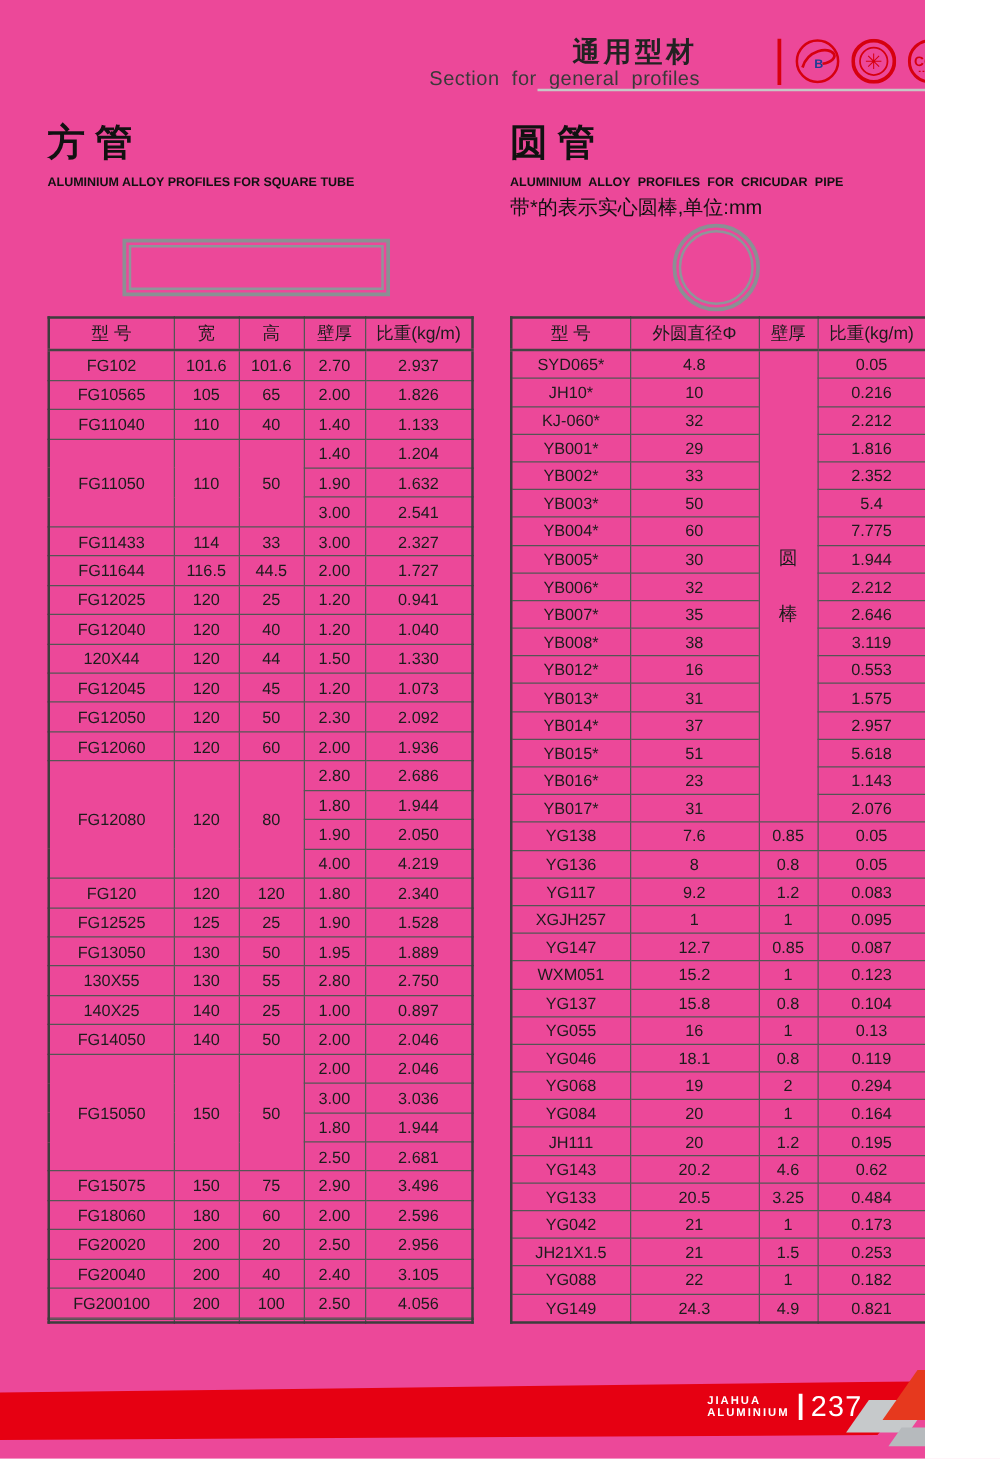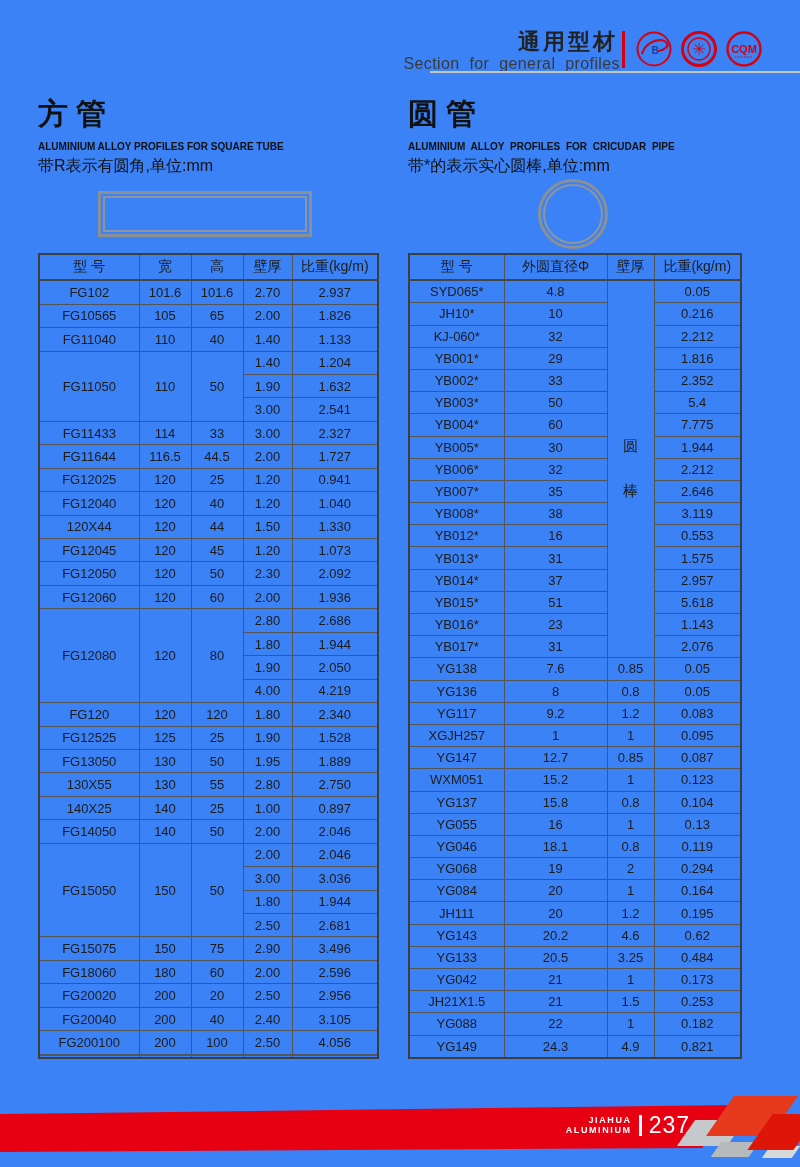--- a/index.html
+++ b/index.html
@@ -1,16 +1,16 @@
 <!DOCTYPE html>
 <html><head>
 <meta charset="utf-8">
 <style>
   html,body{margin:0;padding:0;background:#fff;}
-  .page{position:relative;width:800px;height:1167px;background:#3b82f6;overflow:hidden;
+  .page{position:relative;width:740px;height:1167px;background:#ec4899;overflow:hidden;
         font-family:"Liberation Sans","DejaVu Sans",sans-serif;color:#1c1c1c;}
 
   
   .hdr-title{position:absolute;top:27px;right:182px;font-size:22px;font-weight:bold;
              letter-spacing:3px;color:#222;}
   .hdr-sub{position:absolute;top:55px;right:180px;font-size:16px;color:#3a3a3a;
            word-spacing:5px;letter-spacing:.4px;}
   .hdr-divider{position:absolute;left:622px;top:31px;width:3px;height:37px;background:#d6000f;}
   .hdr-logos{position:absolute;left:636px;top:31px;display:flex;gap:9px;}
   .hdr-logos svg{display:block;}
@@ -41,21 +41,21 @@
         font-size:13px;padding:0;overflow:hidden;white-space:nowrap;}
   th{font-size:14px;font-weight:normal;height:24px;border-bottom:2px solid #444;}
   .bar-inner{display:flex;flex-direction:column;align-items:center;justify-content:center;
              gap:26px;font-size:15px;}
 
   
   .f-band{position:absolute;left:0;top:1103px;width:800px;height:50px;background:#e60012;
           clip-path:polygon(0px 11px,738px 2px,702px 45px,0px 49px);}
   .f-text{position:absolute;left:510px;top:1112px;width:180px;height:26px;display:flex;
           align-items:center;justify-content:flex-end;gap:7px;color:#fff;}
-  .f-brand{text-align:right;font-weight:bold;font-size:9px;line-height:10px;letter-spacing:1.6px;}
+  .f-brand{text-align:left;font-weight:bold;font-size:9px;line-height:10px;letter-spacing:1.6px;}
   .f-sep{width:3px;height:21px;background:#fff;}
   .f-num{font-size:23px;font-weight:normal;letter-spacing:1px;}
   .f-shapes{position:absolute;left:680px;top:1090px;width:120px;height:77px;}
   .f-shapes div{position:absolute;transform:skewX(-35deg);}
   .sh-gray1{left:6px;top:30px;width:50px;height:26px;background:#c6c9cb;}
   .sh-gray2{left:36px;top:52px;width:38px;height:15px;background:#b6babd;}
   .sh-gray3{left:86px;top:56px;width:30px;height:12px;background:#d7dadb;}
   .sh-red1{left:40px;top:6px;width:64px;height:40px;background:#e6391e;}
   .sh-red2{left:80px;top:24px;width:46px;height:36px;background:#dd1608;}
 </style>
@@ -88,21 +88,20 @@
         <text x="18" y="22" font-size="11" font-weight="bold" fill="#d6000f" text-anchor="middle" font-family="Liberation Sans, sans-serif">CQM</text>
         <path d="M9,26 h18" stroke="#d6000f" stroke-width="1" stroke-dasharray="1.5 1.5"></path>
       </svg>
     </span>
   </div>
   <div class="hdr-line"></div>
 
   <div class="col-block" style="left:38px;top:94px;width:339px;">
     <div class="t-cn">方管</div>
     <div class="t-en">ALUMINIUM ALLOY PROFILES FOR SQUARE TUBE</div>
-    <div class="t-note">带R表示有圆角,单位:mm</div>
   </div>
   <div class="draw-rect">
       <div class="inner"></div>
     </div>
 
   <div class="tbl-wrap left">
     <table>
       <colgroup>
           <col style="width:100px">
           <col style="width:52px">

